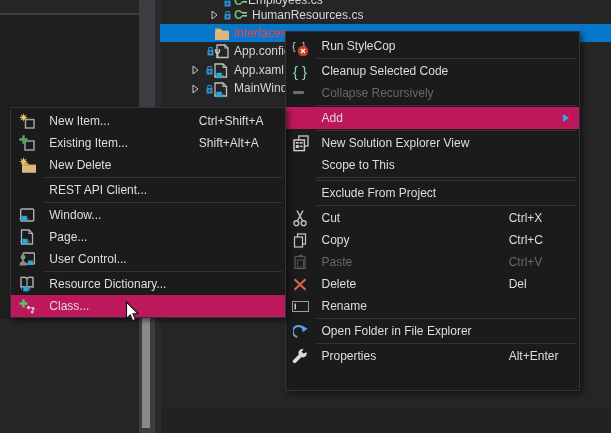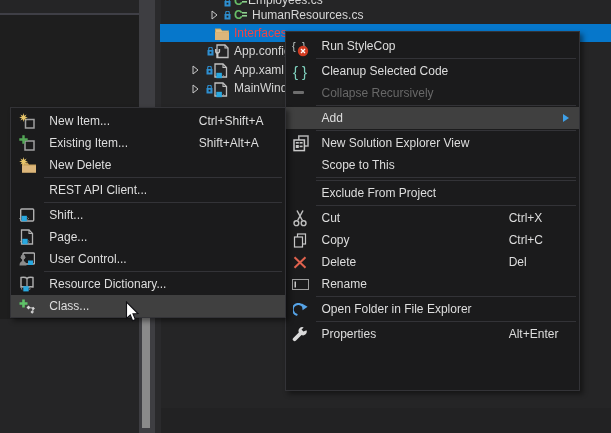--- a/index.html
+++ b/index.html
@@ -21,21 +21,21 @@
 
 
 .trow{position:absolute;height:18px;line-height:18px;font-size:12px;color:#d6d6d6;white-space:nowrap;}
 .trow.sel{color:#ef4444;}
 .ticon{position:absolute;}
 
 
 .menu{position:absolute;background:#1b1b1c;border:1px solid #333337;box-shadow:3px 3px 5px rgba(0,0,0,0.45);box-sizing:border-box;}
 .menu .pad{height:3px;}
 .mi{position:relative;height:22px;line-height:22px;font-size:12px;color:#dedede;white-space:nowrap;}
-.mi.hi{background:#404040;}
+.mi.hi{background:#be185d;}
 .mi.dis{color:#686868;}
 .mi .lbl{position:absolute;top:0;text-align:center;}
 .mi .sc{position:absolute;top:0;}
 .mi .ic{position:absolute;line-height:0;}
 .mi .ic svg{display:block;}
 .msep{height:3px;position:relative;}
 .msep div{position:absolute;top:1px;height:1px;background:#333337;}
 
 #mainMenu{left:285px;top:31px;width:295px;height:360px;}
 #mainMenu .mi .lbl{left:35.5px;}
@@ -232,20 +232,31 @@
     <div class="mi">
         <span class="ic" style="left:7px;top:4px">
         <svg width="15" height="15" viewBox="0 0 15 15">
             <rect x="4.5" y="1" width="8" height="10" fill="none" stroke="#c8c8c8" stroke-width="1.2"></rect>
             <rect x="1.5" y="4" width="8" height="10" fill="#1b1b1c" stroke="#c8c8c8" stroke-width="1.2"></rect>
           </svg>
         </span>
       <span class="lbl">Copy</span>
         <span class="sc">Ctrl+C</span>
       </div>
+    <div class="mi dis">
+        <span class="ic" style="left:7px;top:3px">
+        <svg width="15" height="16" viewBox="0 0 15 16">
+            <rect x="2" y="2.5" width="10" height="12" fill="none" stroke="#5a5a5a" stroke-width="1.2"></rect>
+            <rect x="4.5" y="6" width="6" height="7" fill="none" stroke="#505050" stroke-width="1"></rect>
+            <path d="M5.5 2.5a2 2 0 0 1 4 0z" fill="#5a5a5a"></path>
+          </svg>
+        </span>
+      <span class="lbl">Paste</span>
+        <span class="sc">Ctrl+V</span>
+      </div>
     <div class="mi">
         <span class="ic" style="left:7px;top:5px">
         <svg width="14" height="13" viewBox="0 0 14 13">
             <path d="M1.5 1.2l11 10.6M12.5 1.2l-11 10.6" stroke="#e0624e" stroke-width="2" fill="none"></path>
           </svg>
         </span>
       <span class="lbl">Delete</span>
         <span class="sc">Del</span>
       </div>
     <div class="mi">
@@ -326,21 +337,21 @@
         <div></div>
       </div>
     <div class="mi">
         <span class="ic" style="left:8px;top:4px">
         <svg width="16" height="15" viewBox="0 0 16 15">
             <rect x="1.7" y="1" width="13" height="12" rx="1" fill="none" stroke="#b0b0b0" stroke-width="1.4"></rect>
             <path d="M1.5 9.7l-1 .9 1 .9M8.5 9.7l1 .9-1 .9" stroke="#9a9a9a" stroke-width="1" fill="none"></path>
             <rect x="2.5" y="7.8" width="5.4" height="5.4" fill="#29a8e0"></rect>
           </svg>
         </span>
-      <span class="lbl">Shift...</span>
+      <span class="lbl">Window...</span>
       </div>
     <div class="mi">
         <span class="ic" style="left:9px;top:3px">
         <svg width="14" height="16" viewBox="0 0 14 16">
             <path d="M1.5 1h7.5l3.5 3.5V15H1.5z" fill="none" stroke="#b0b0b0" stroke-width="1.3"></path>
             <path d="M9 1v3.5h3.5" fill="none" stroke="#b0b0b0" stroke-width="1.1"></path>
             <path d="M1.3 11.7l-1 .9 1 .9M8.3 11.7l1 .9-1 .9" stroke="#9a9a9a" stroke-width="1" fill="none"></path>
             <rect x="2.3" y="9.8" width="5.4" height="5.4" fill="#29a8e0"></rect>
           </svg>
         </span>

